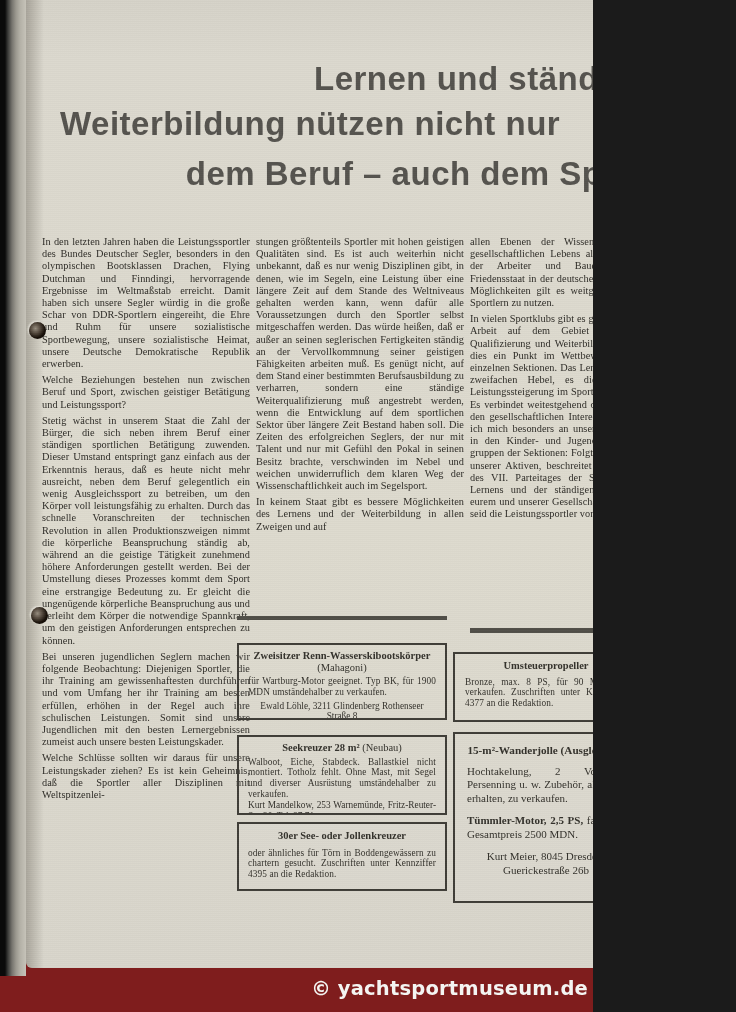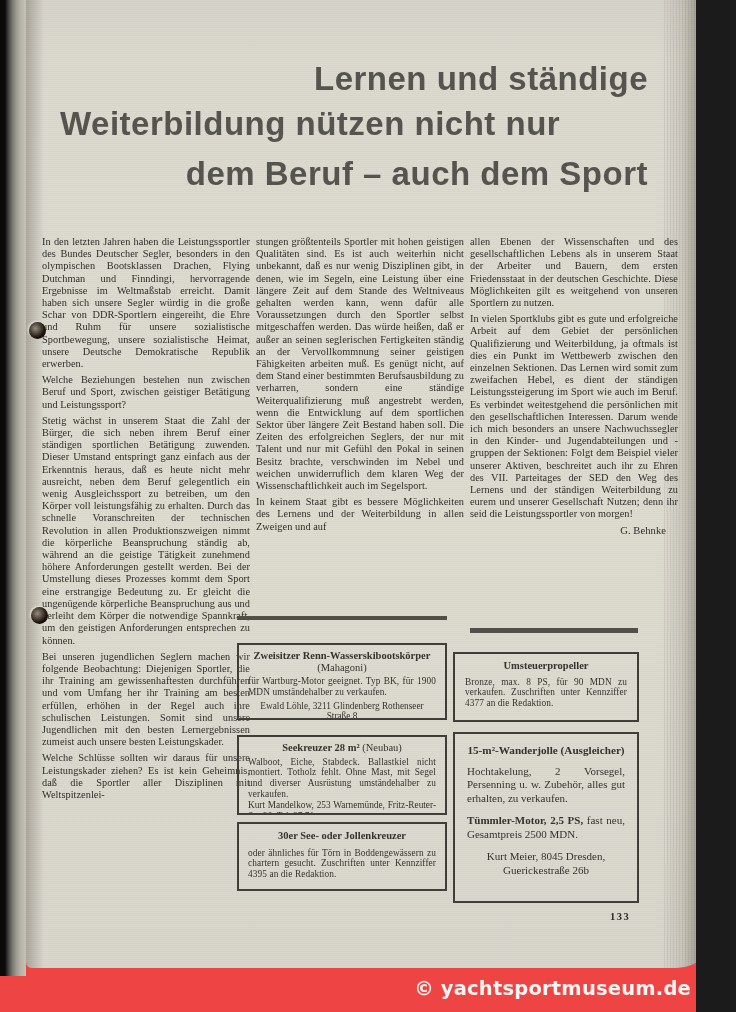--- a/index.html
+++ b/index.html
@@ -1,19 +1,19 @@
 <!DOCTYPE html>
 <html><head>
 <meta charset="utf-8">
 <style>
   * { margin:0; padding:0; box-sizing:border-box; }
   html,body { background:#1b1b1b; }
   .stage {
-    position:relative; width:696px; height:1012px; overflow:hidden;
-    background:#ef4444; font-family:"Liberation Serif", serif;
+    position:relative; width:593px; height:1012px; overflow:hidden;
+    background:#7f1d1d; font-family:"Liberation Serif", serif;
   }
   
   .edge-left {
     position:absolute; left:0; top:0; width:26px; height:976px;
     background:linear-gradient(90deg,#0a0a0a 0,#0a0a0a 5px,#3c3c3a 8px,#76746e 12px,#9b988f 16px,#b3b0a6 20px,#c6c3b9 26px);
   }
   .edge-right {
     position:absolute; right:0; top:0; width:22px; height:962px;
     background:linear-gradient(90deg,#3a3833,#181816 65%,#0c0c0c);
   }

